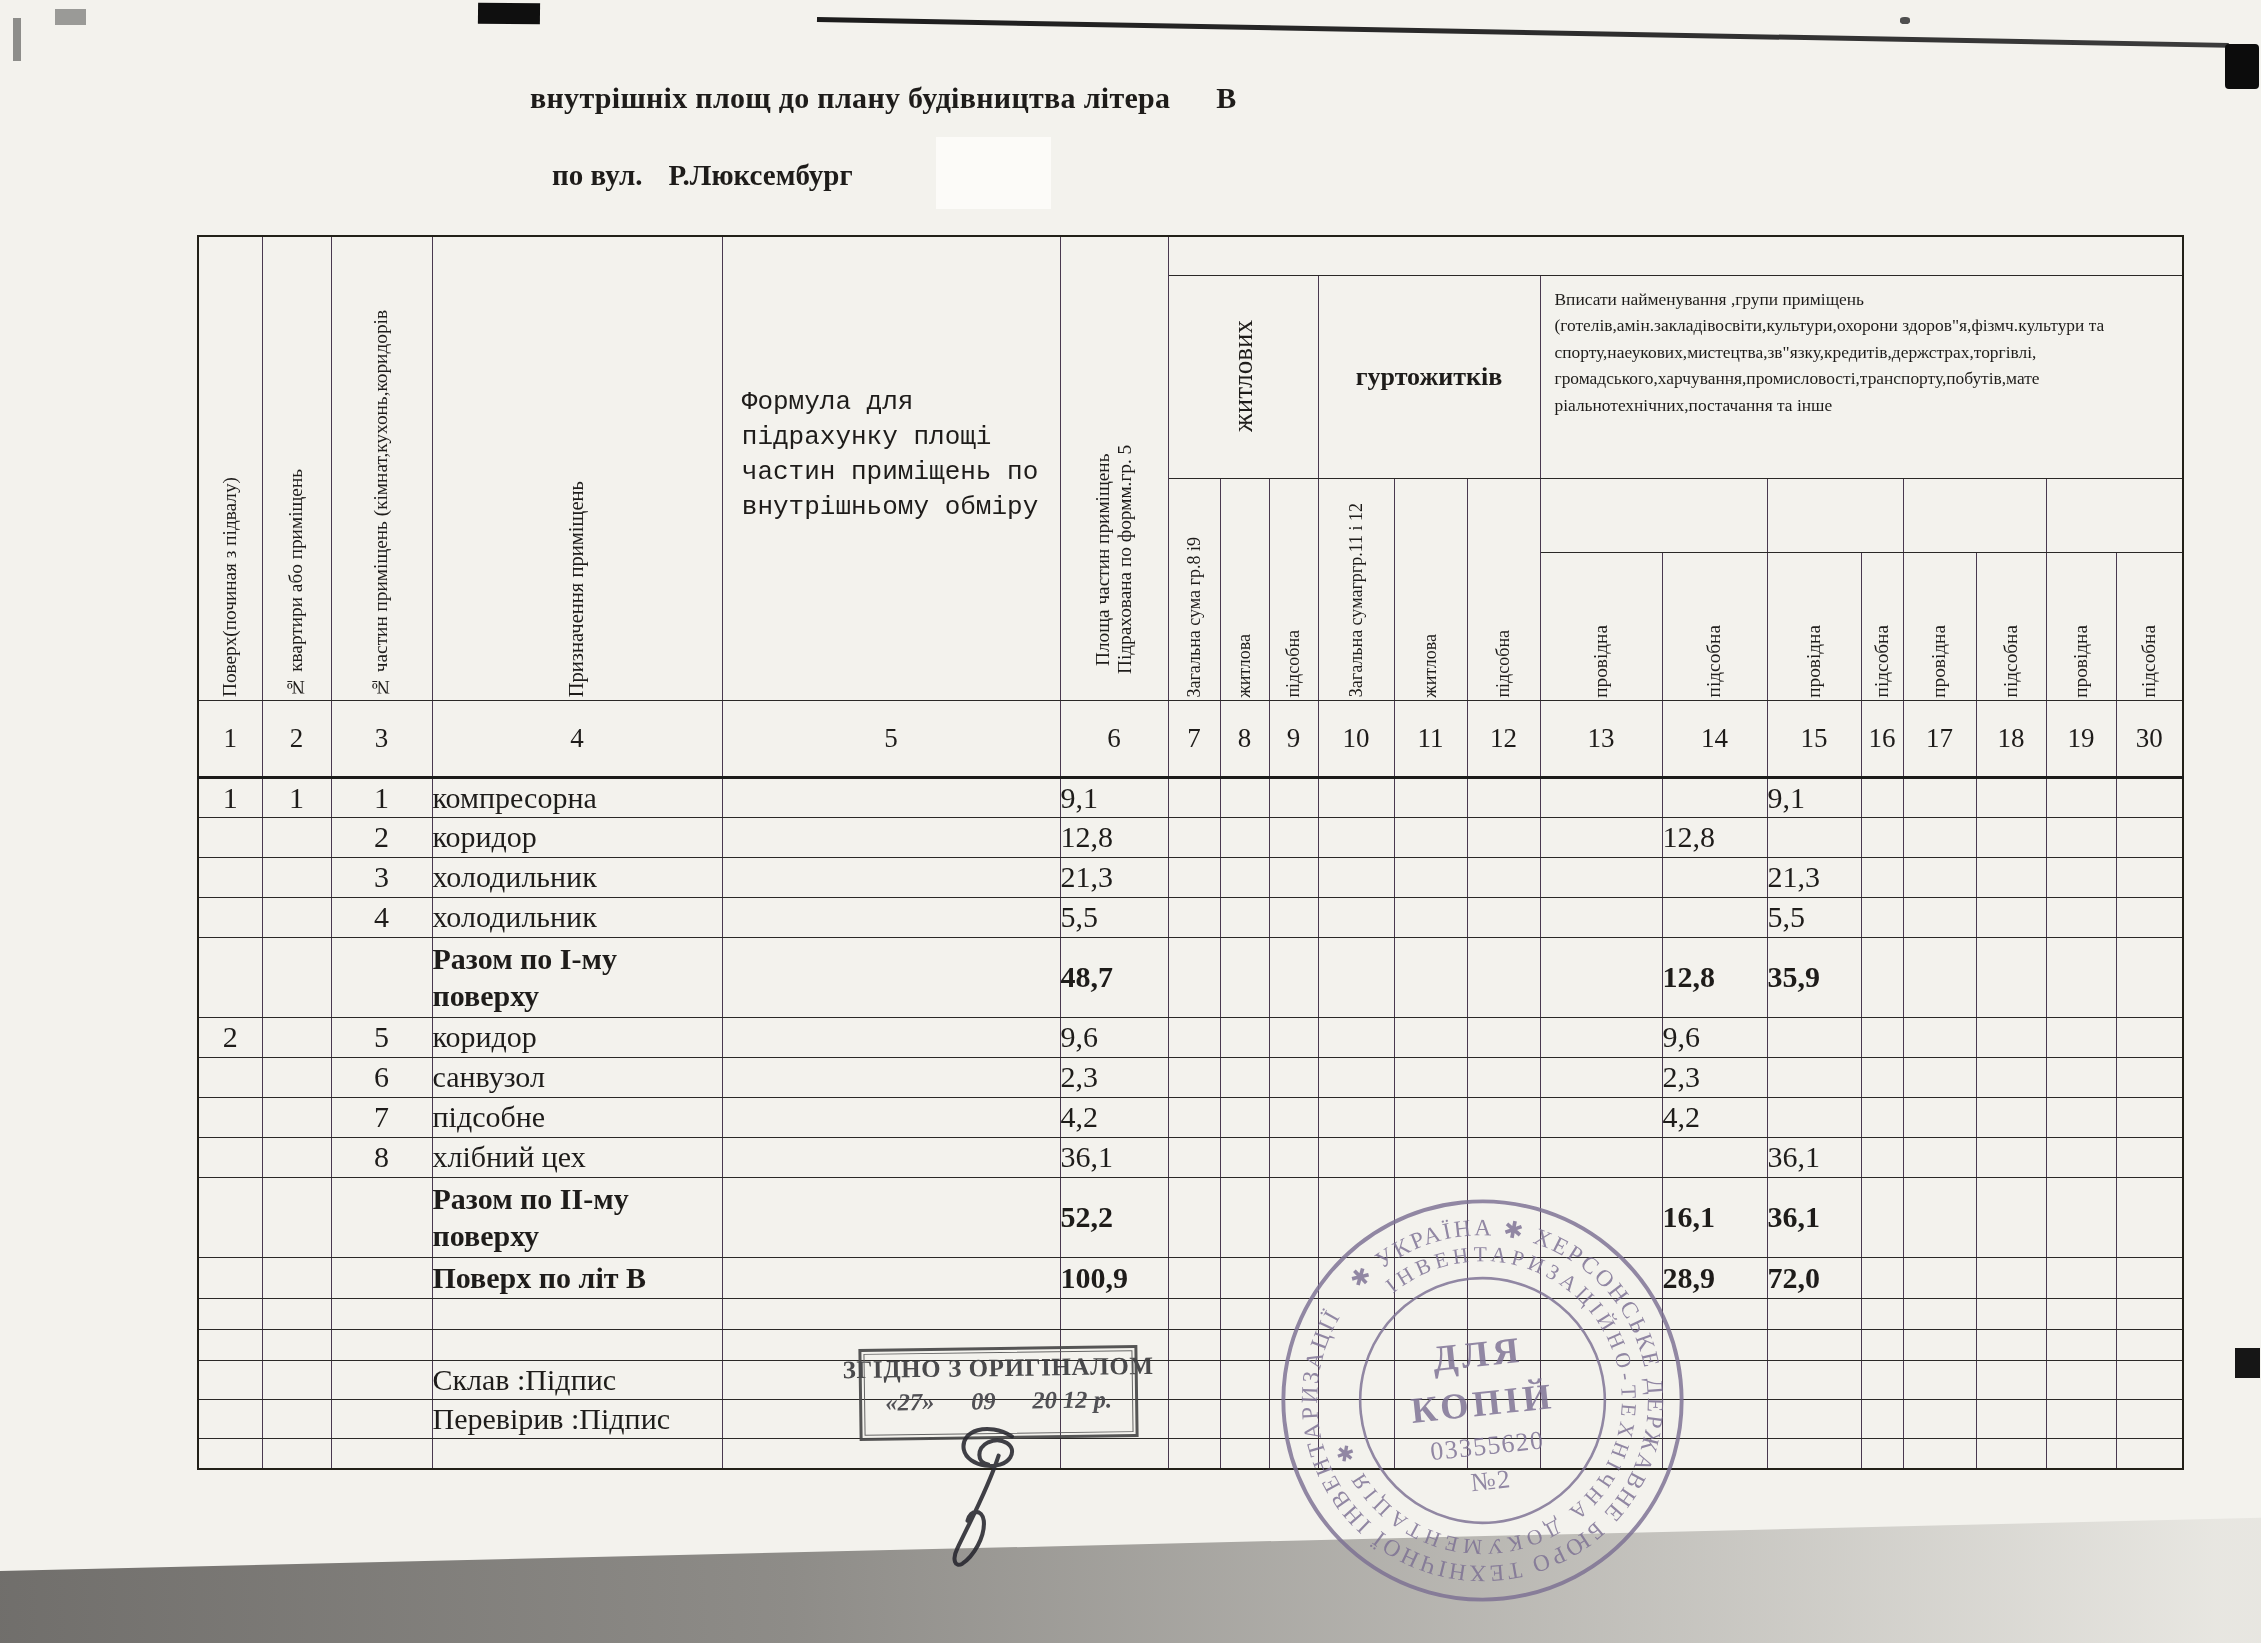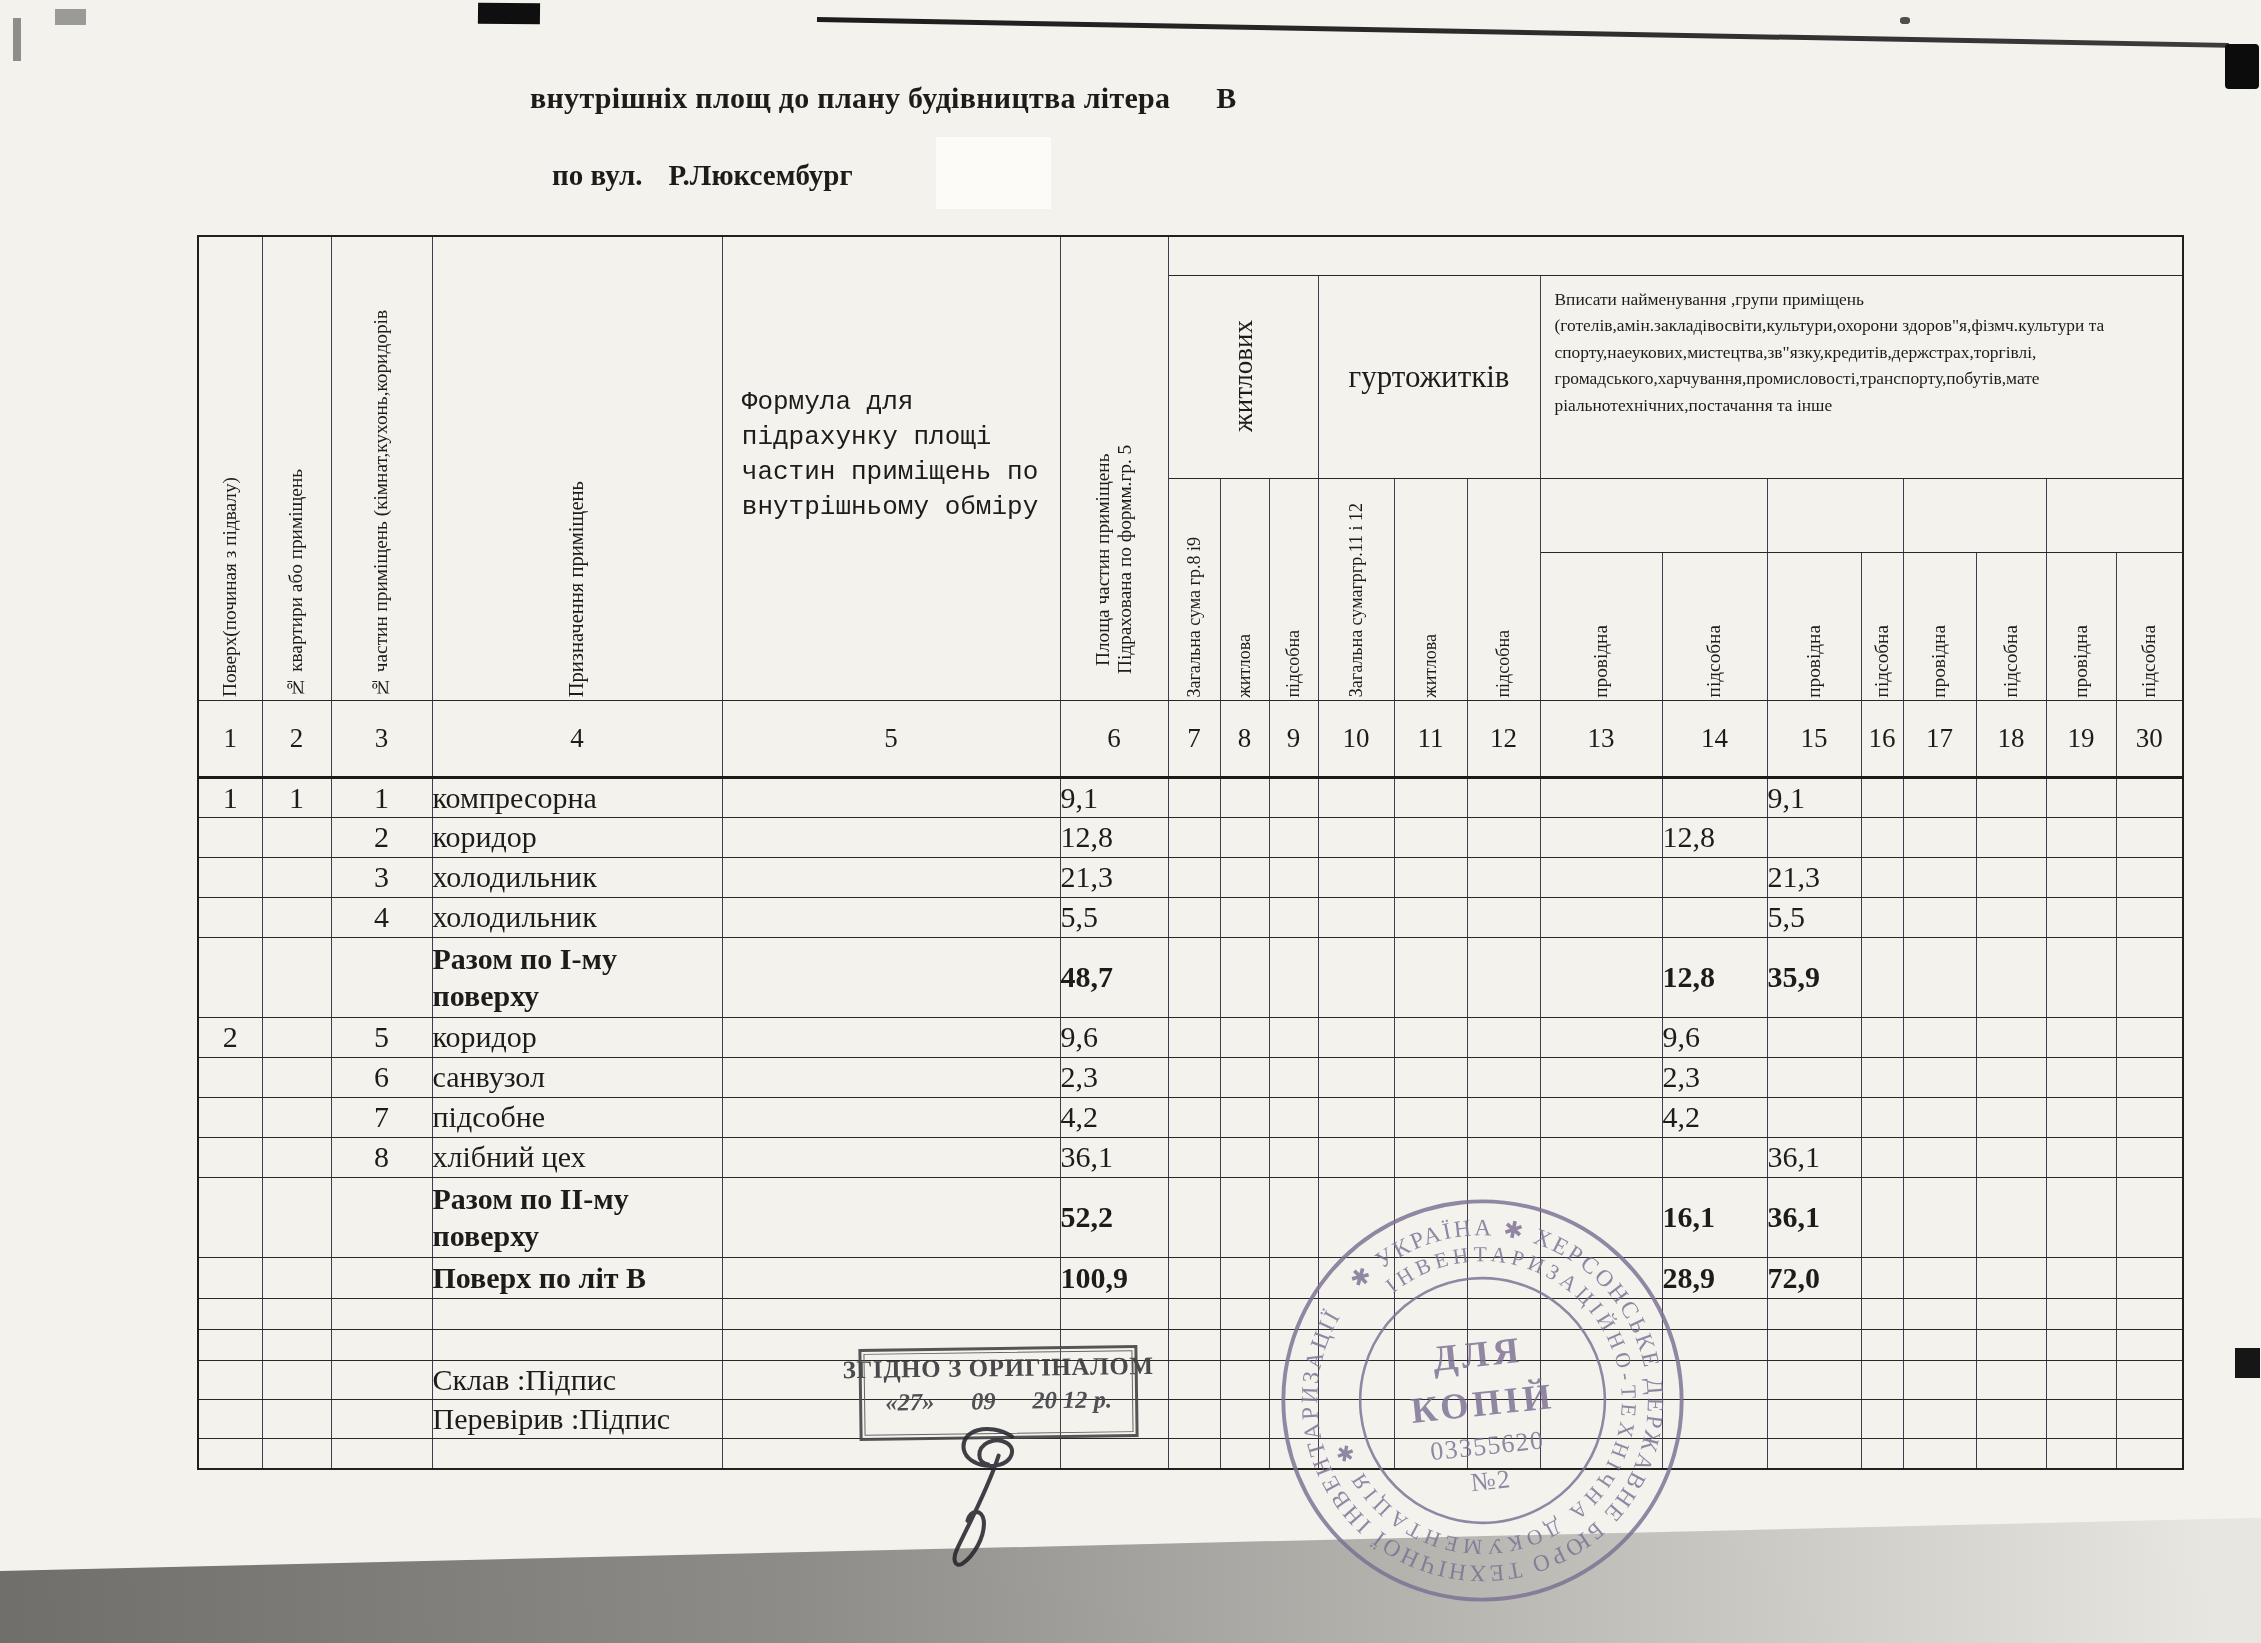--- a/index.html
+++ b/index.html
@@ -50,21 +50,21 @@
   .rot.small{font-size:18px;max-height:213px;}
   .rot.band{font-size:19.3px;max-height:139px;}
   .rot.col6{max-height:277px;}
   .rot.group{font-size:27px;max-height:193px;}
   th.pad-b{padding-bottom:17px;}
   th.note-cell{vertical-align:top;text-align:left;}
   .note-text{font-size:17.4px;line-height:1.52;padding:10.3px 6.4px 0 14px;text-align:left;display:block;}
   th.formula-cell{vertical-align:middle;text-align:left;font-family:Liberation Mono, monospace;}
   .formula-text{display:block;font-size:26px;line-height:1.35;padding:0 13px 26px 19.3px;}
   th.group-h{vertical-align:middle;text-align:center;}
-  .group-horiz{font-size:31px;}
+  .group-horiz{font-size:26px;font-weight:bold;}
   tr.nums th{font-size:27px;text-align:center;vertical-align:middle;border-bottom:3.9px solid #1b1b19;line-height:1.0;}
   
   td{font-size:30px;vertical-align:middle;}
   td.c1,td.c2,td.c3{text-align:center;}
   td.c4{text-align:left;padding-left:23px;line-height:1.25;}
   td.c6{text-align:left;padding-left:14px;}
   td.c13,td.c14,td.c15{text-align:left;padding-left:24.5px;}
   tr.bold-row td{font-weight:bold;}
   
   .certify{

